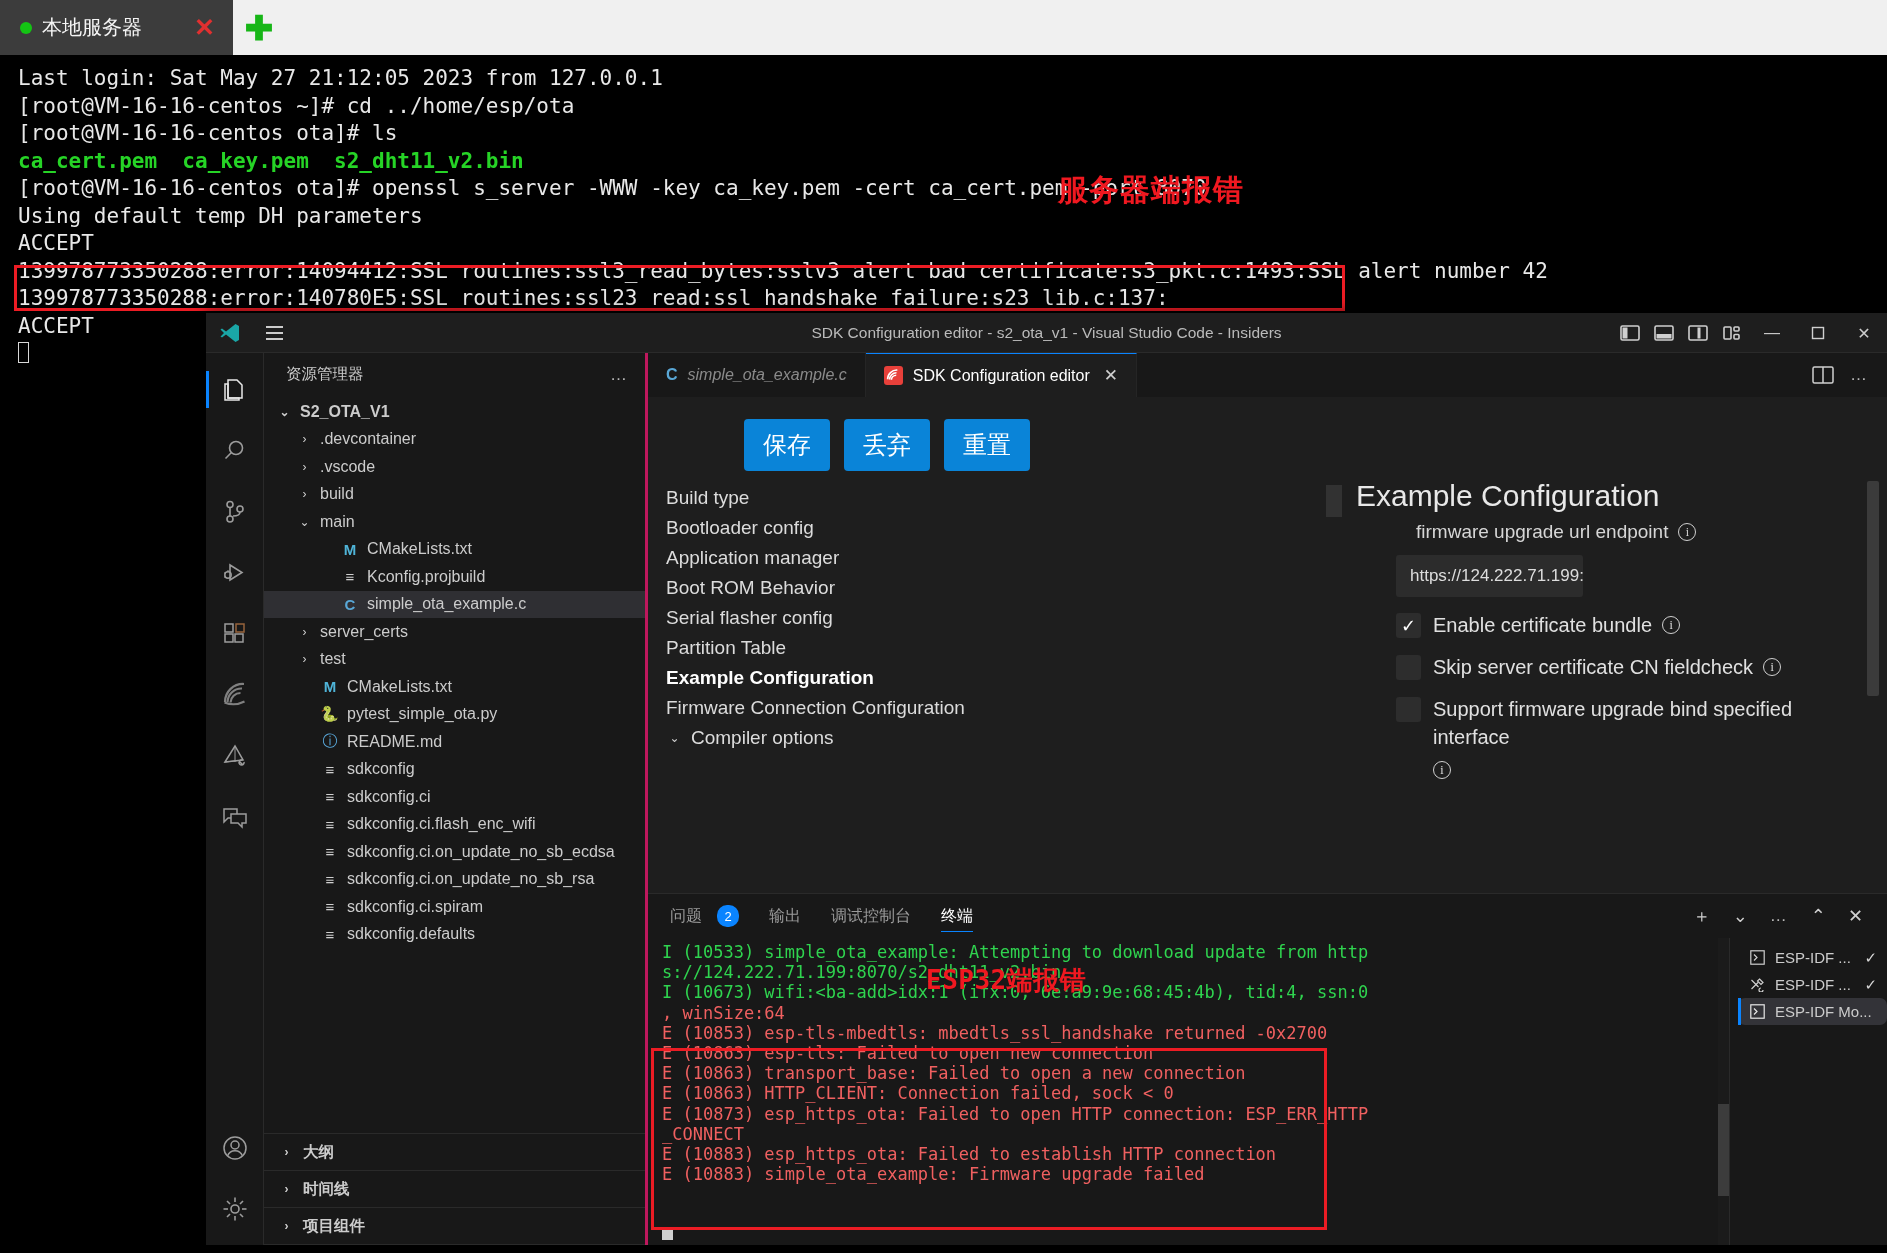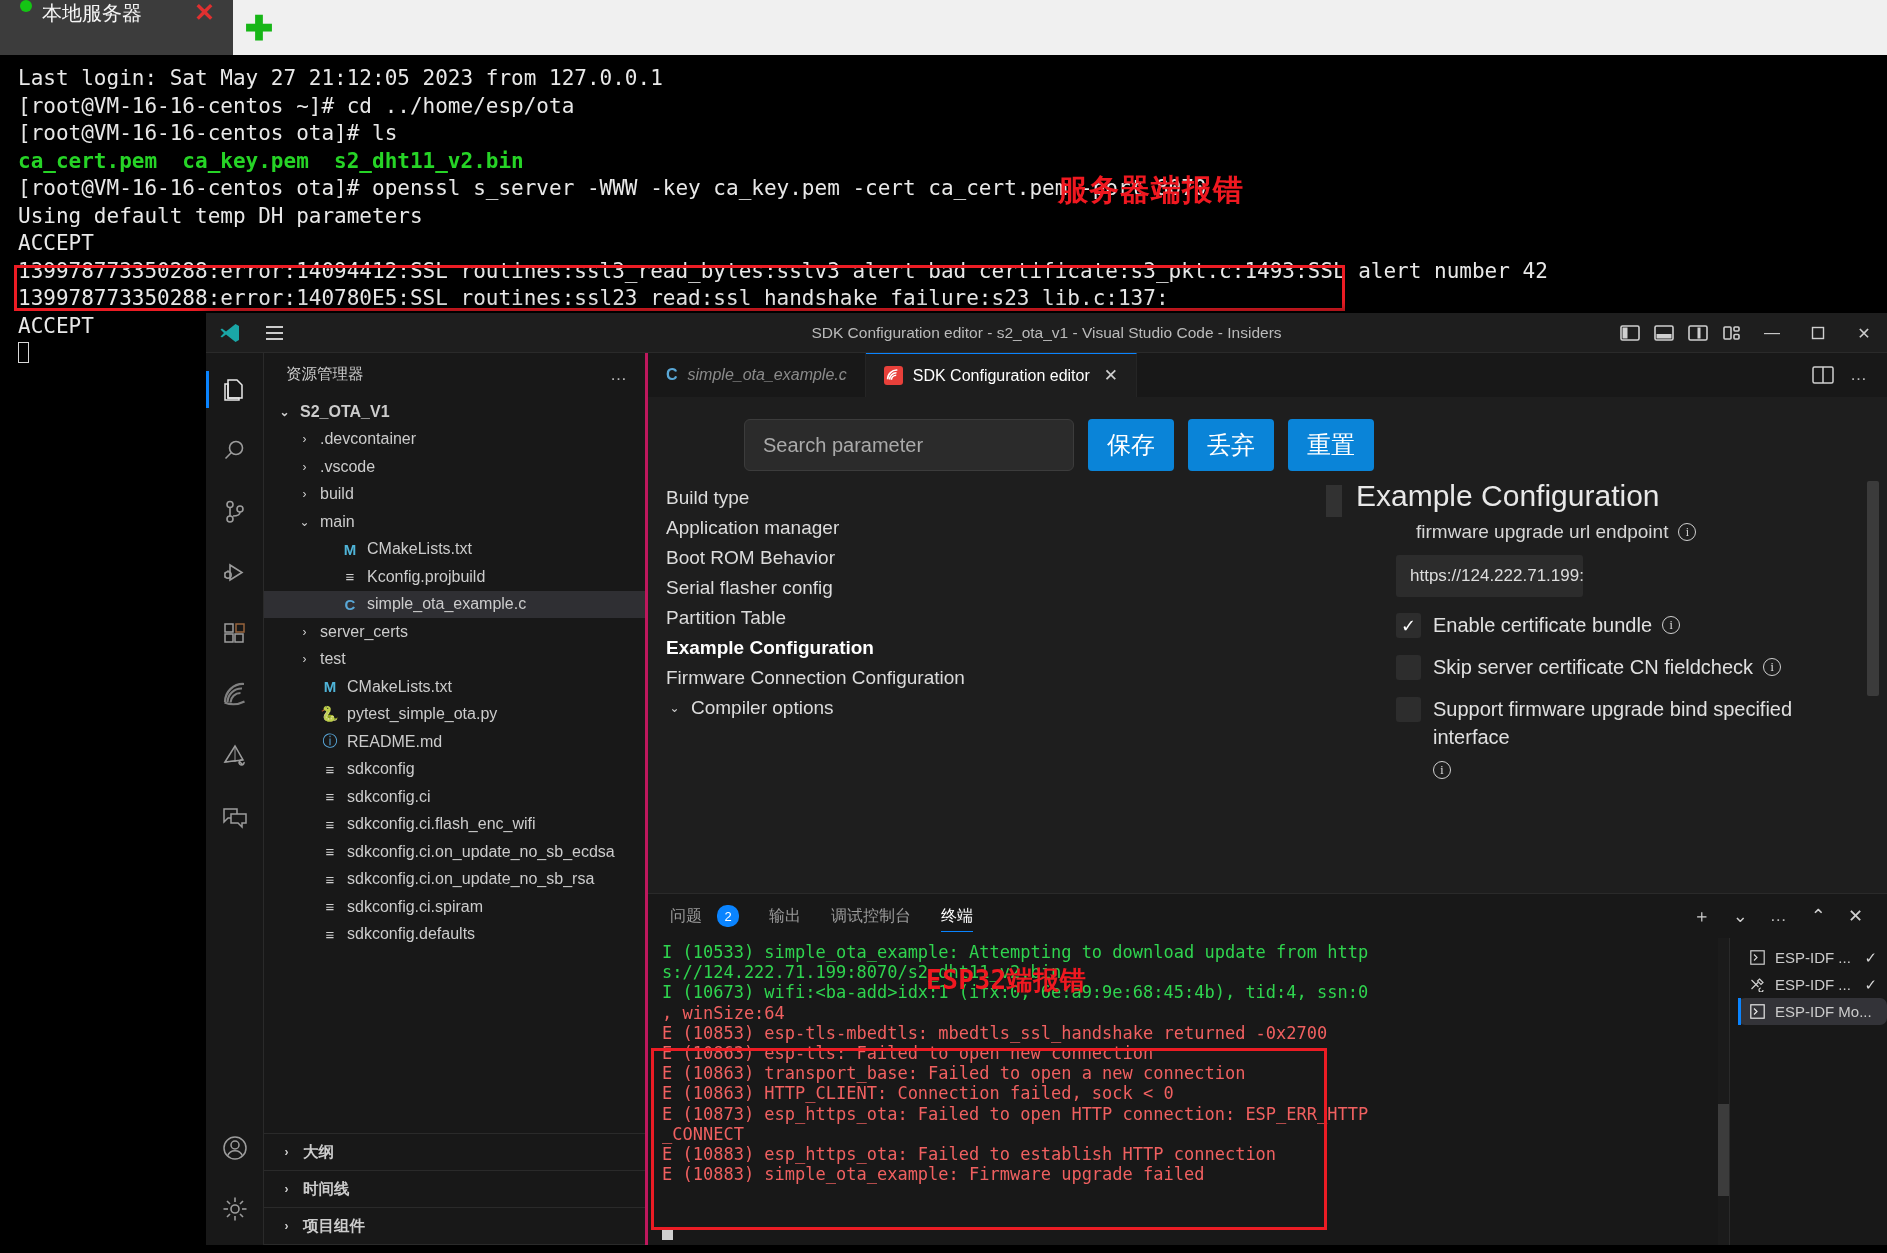--- a/index.html
+++ b/index.html
@@ -15,21 +15,21 @@
     position: absolute; left: 0; top: 0; width: 1887px; height: 1253px;
     background: #000000;
   }
   #term-tabbar {
     position: absolute; left: 0; top: 0; width: 1887px; height: 55px;
     background: #f0f0f0;
     display: flex; align-items: stretch;
   }
   .term-tab {
     width: 233px; background: #3c3c3c; color: #f5f5f5;
-    display: flex; gap: 10px;
+    display: flex; align-items: center; gap: 10px;
     padding: 0 18px 0 20px; font-size: 20px;
   }
   .tab-dot {
     width: 12px; height: 12px; border-radius: 50%;
     background: #14c414; flex: 0 0 auto;
   }
   .tab-title { flex: 1 1 auto; white-space: nowrap; }
   .tab-close {
     color: #e03030; font-size: 25px; font-weight: bold; line-height: 1;
     cursor: pointer;
@@ -631,30 +631,30 @@
               </svg>
           </span>
           <span class="dots">…</span>
         </div>
       </div>
 
       <div id="sdkbody">
 
         <div id="sdk-top">
           <div id="sdk-toolbar">
-            <div id="search-param">Search parameter</div>
             <div class="blue-btn">保存</div>
             <div class="blue-btn">丢弃</div>
             <div class="blue-btn">重置</div>
           </div>
         </div>
 
         <div id="sdk-cols">
           <div id="menu-col">
             <div class="menu-item">Build type</div>
+            <div class="menu-item">Bootloader config</div>
             <div class="menu-item">Application manager</div>
             <div class="menu-item">Boot ROM Behavior</div>
             <div class="menu-item">Serial flasher config</div>
             <div class="menu-item">Partition Table</div>
             <div class="menu-item bold">Example Configuration</div>
             <div class="menu-item">Firmware Connection Configuration</div>
             <div class="menu-item sub">
               <span class="chev">⌄</span>
               <span>Compiler options</span>
             </div>

